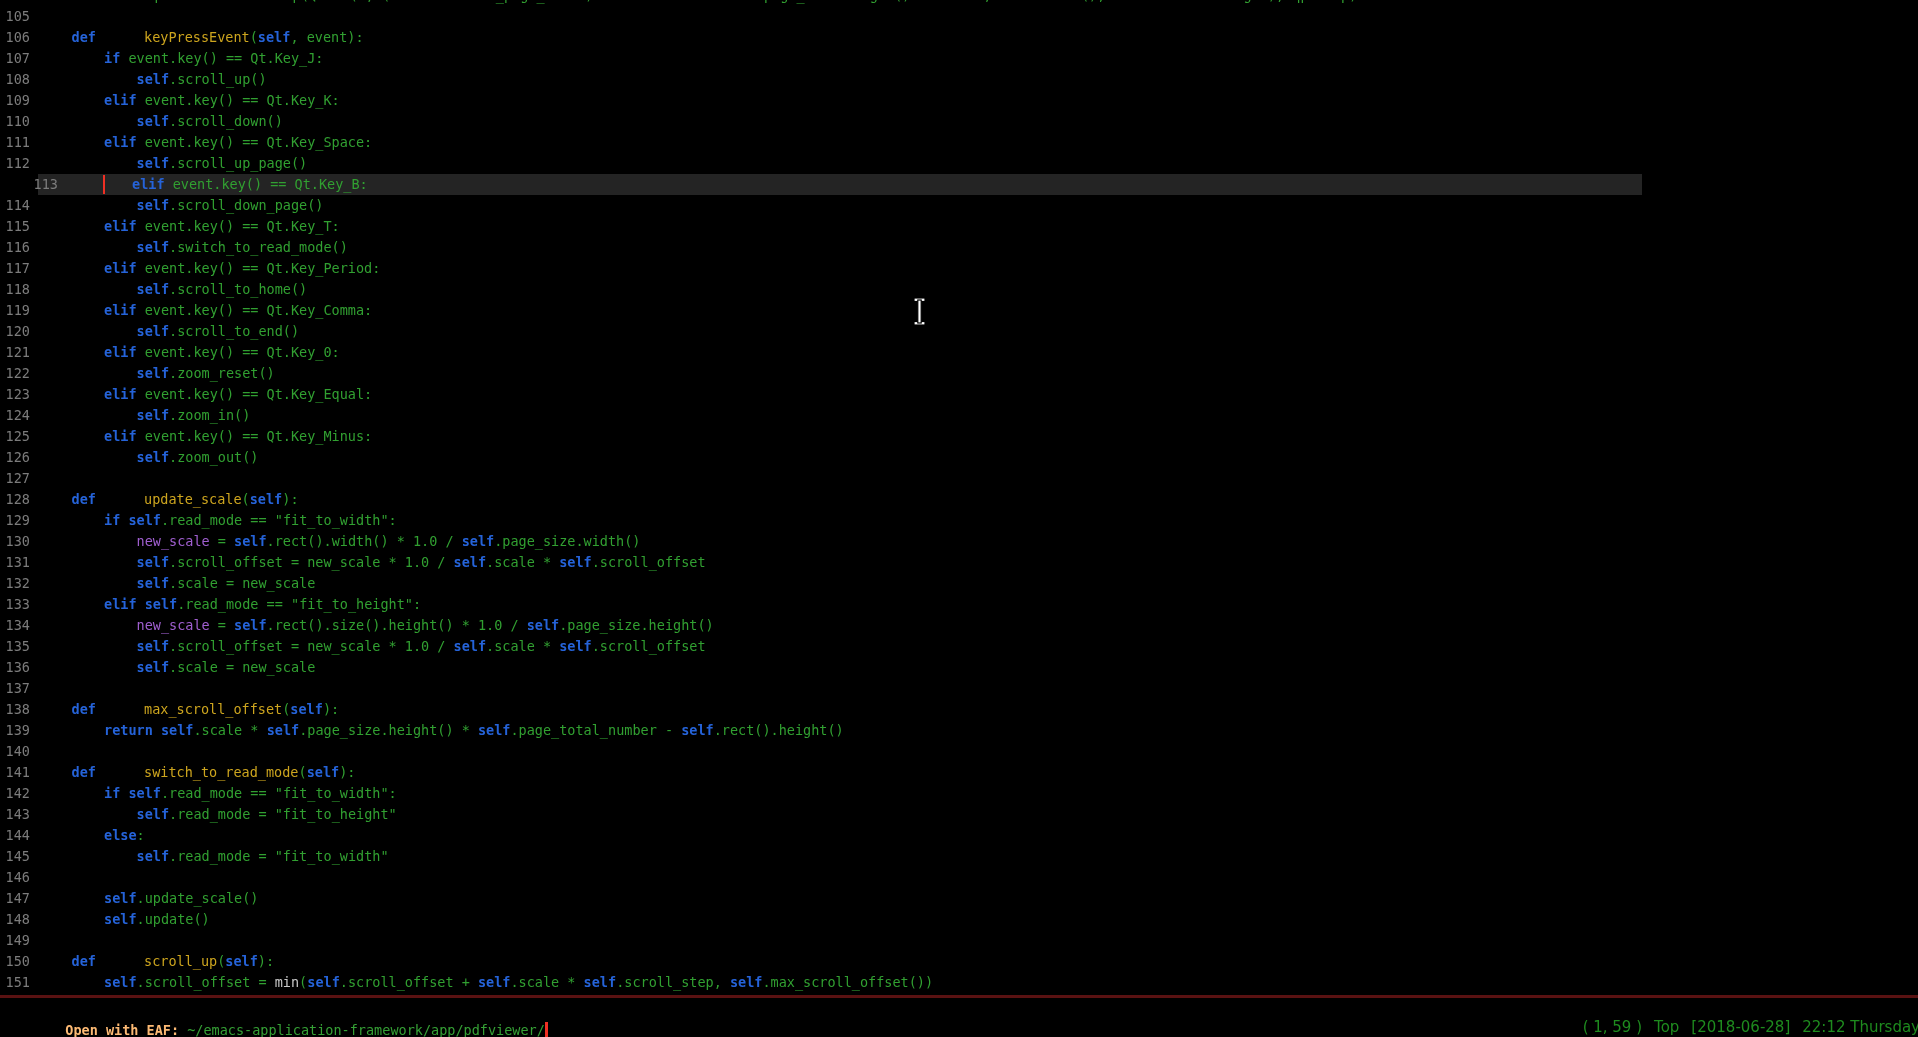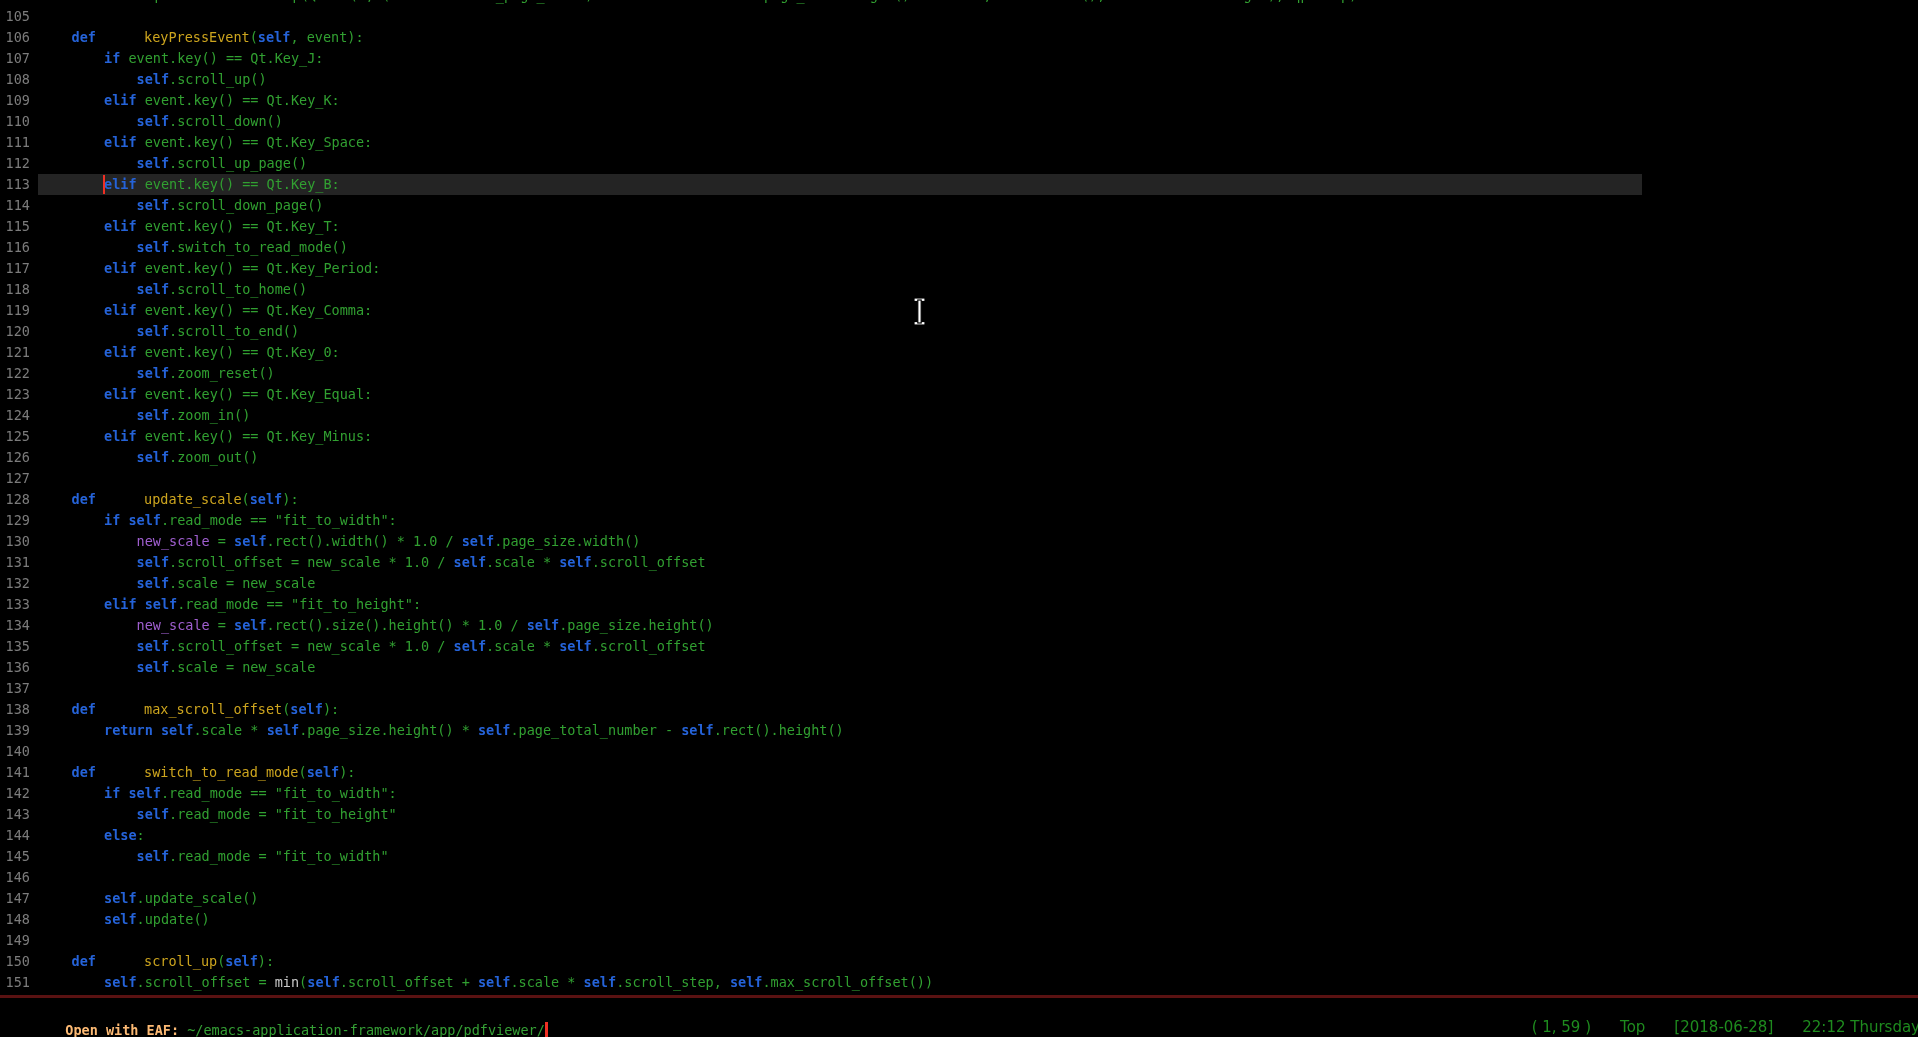--- a/index.html
+++ b/index.html
@@ -21,20 +21,21 @@
     white-space:pre;
     position:relative;
   }
   .row.partial{
     height:6px;
     overflow:hidden;
   }
   .row.partial .code{position:relative;top:-15px;display:inline-block;}
   .row.current{
     background:linear-gradient(to right, transparent 0, transparent 38px, #242424 38px);
+    padding-left:28px;
   }
   .ln{
     display:inline-block;
     width:30px;
     padding-right:9px;
     text-align:right;
     color:#7c7c7c;
   }
   .tok-t{color:#31a031;}
   .tok-s{color:#31a031;}
@@ -74,21 +75,21 @@
   
   .tray{
     position:absolute;
     right:-2px;top:1018px;
     height:19px;line-height:19px;
     font-family:"DejaVu Sans", sans-serif;
     font-size:15px;
     color:#1e8b1e;
     white-space:pre;
   }
-  .tray span{margin-left:29px;}
+  .tray span{margin-left:12px;}
   
   .mouse-cursor{
     position:absolute;
     left:911px;top:297px;
     width:17px;height:29px;
   }
 </style>
 </head>
 <body>
 

